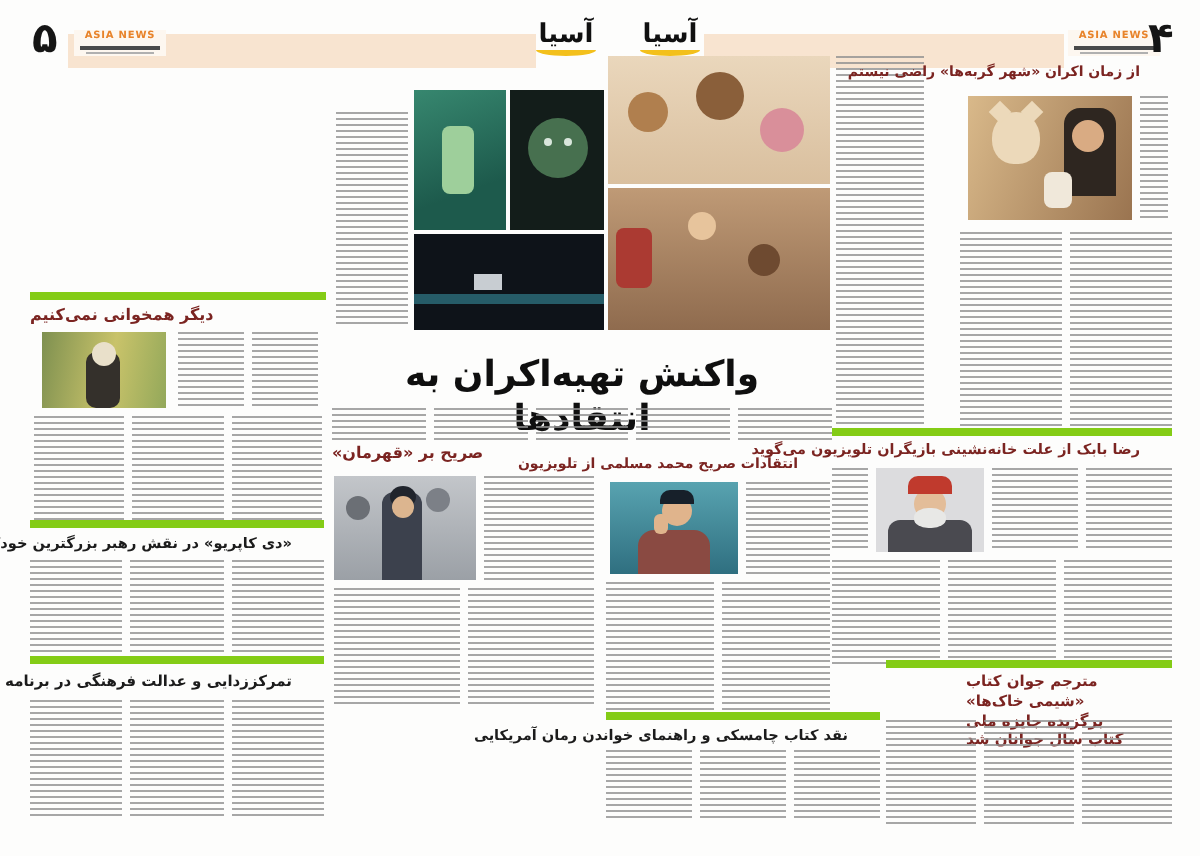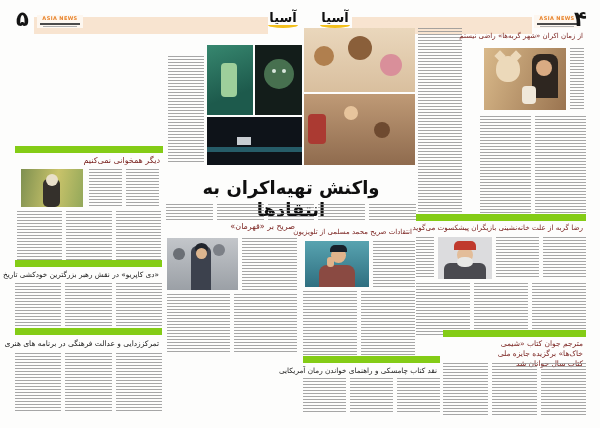--- a/index.html
+++ b/index.html
@@ -12,26 +12,26 @@
   .pagenum { position:absolute; top:9px; font-size:21px; font-weight:bold; color:#151515; line-height:1; }
   .newsblk { position:absolute; top:15px; width:46px; background:#fdf7f0; padding:1px 0; }
   .brand { display:block; color:#e8832a; font-size:5px; font-weight:bold; letter-spacing:.4px; text-align:center; line-height:1.1; }
   .dateline  { height:2px; background:#4a4a4a; margin:1px 3px 0; }
   .dateline2 { height:1px; background:#b0b0b0; margin:1px 6px 0; }
   .masthead { position:absolute; top:11px; width:34px; text-align:center; font-weight:bold; font-size:13px; color:#101010; line-height:1.1; }
   .masthead .sw { display:block; height:6px; border-bottom:3px solid #f3c01c; border-radius:50%; margin:-3px 2px 0; }
 
   
   .blk { position:absolute; }
-  .h { position:absolute; left:0; right:3px; text-align:right; font-weight:normal; color:#7b2421; font-size:8px; line-height:1.3; }
+  .h { position:absolute; left:0; right:16px; text-align:left; font-weight:bold; color:#7b2421; font-size:8px; line-height:1.3; }
   .h.black { color:#1c1c1c; }
   .h.nowrap { white-space:nowrap; }
   .bigkick { position:absolute; left:8px; right:8px; text-align:center; font-weight:bold; color:#232323; font-size:8px; line-height:1.2; }
   .bighead { position:absolute; left:0; right:0; text-align:center; font-weight:900; color:#0f0f0f; font-size:18px; line-height:1.2; }
-  .ruletop { border-top:7px solid #84cc16; }
+  .ruletop { border-top:4px solid #84cc16; }
 
   
   .cols { position:absolute; display:flex; gap:4px; }
   .c { flex:1; background:repeating-linear-gradient(#919191 0, #919191 1px, transparent 1px, transparent 3px); opacity:.8; }
 
   
   .ph { position:absolute; overflow:hidden; background:#c9c9c9; }
   .sh { position:absolute; }
 
   .promo { background:#d8dade; }
@@ -188,21 +188,21 @@
     <div class="cols" style="left:90px;top:16px;width:14px;height:62px;">
         <div class="c"></div>
       </div>
     <div class="cols" style="left:0;top:84px;width:106px;height:98px;">
       <div class="c"></div>
       <div class="c"></div>
     </div>
   </div>
 
   <div class="blk ruletop" style="left:416px;top:214px;width:170px;height:116px;">
-    <div class="h nowrap" style="top:2px;font-size:7.2px;">رضا گربه از علت خانه‌نشینی بازیگران پیشکسوت می‌گوید</div>
+    <div class="h nowrap" style="top:2px;font-size:7.2px;">رضا بابک از علت خانه‌نشینی بازیگران تلویزیون می‌گوید</div>
     <div class="cols" style="left:0;top:16px;width:18px;height:42px;">
         <div class="c"></div>
       </div>
     <div class="ph babak" style="left:22px;top:16px;width:54px;height:42px;">
       <div class="sh" style="left:6px;top:26px;width:42px;height:16px;background:#4a4a50;border-radius:6px 6px 0 0;"></div>
       <div class="sh" style="left:19px;top:10px;width:16px;height:16px;border-radius:50%;background:#e3bd99;"></div>
       <div class="sh" style="left:16px;top:4px;width:22px;height:9px;border-radius:5px 5px 0 0;background:#c03a2d;"></div>
       <div class="sh" style="left:19px;top:20px;width:16px;height:10px;border-radius:45%;background:#e8e8e6;"></div>
     </div>
     <div class="cols" style="left:80px;top:16px;width:90px;height:42px;">

